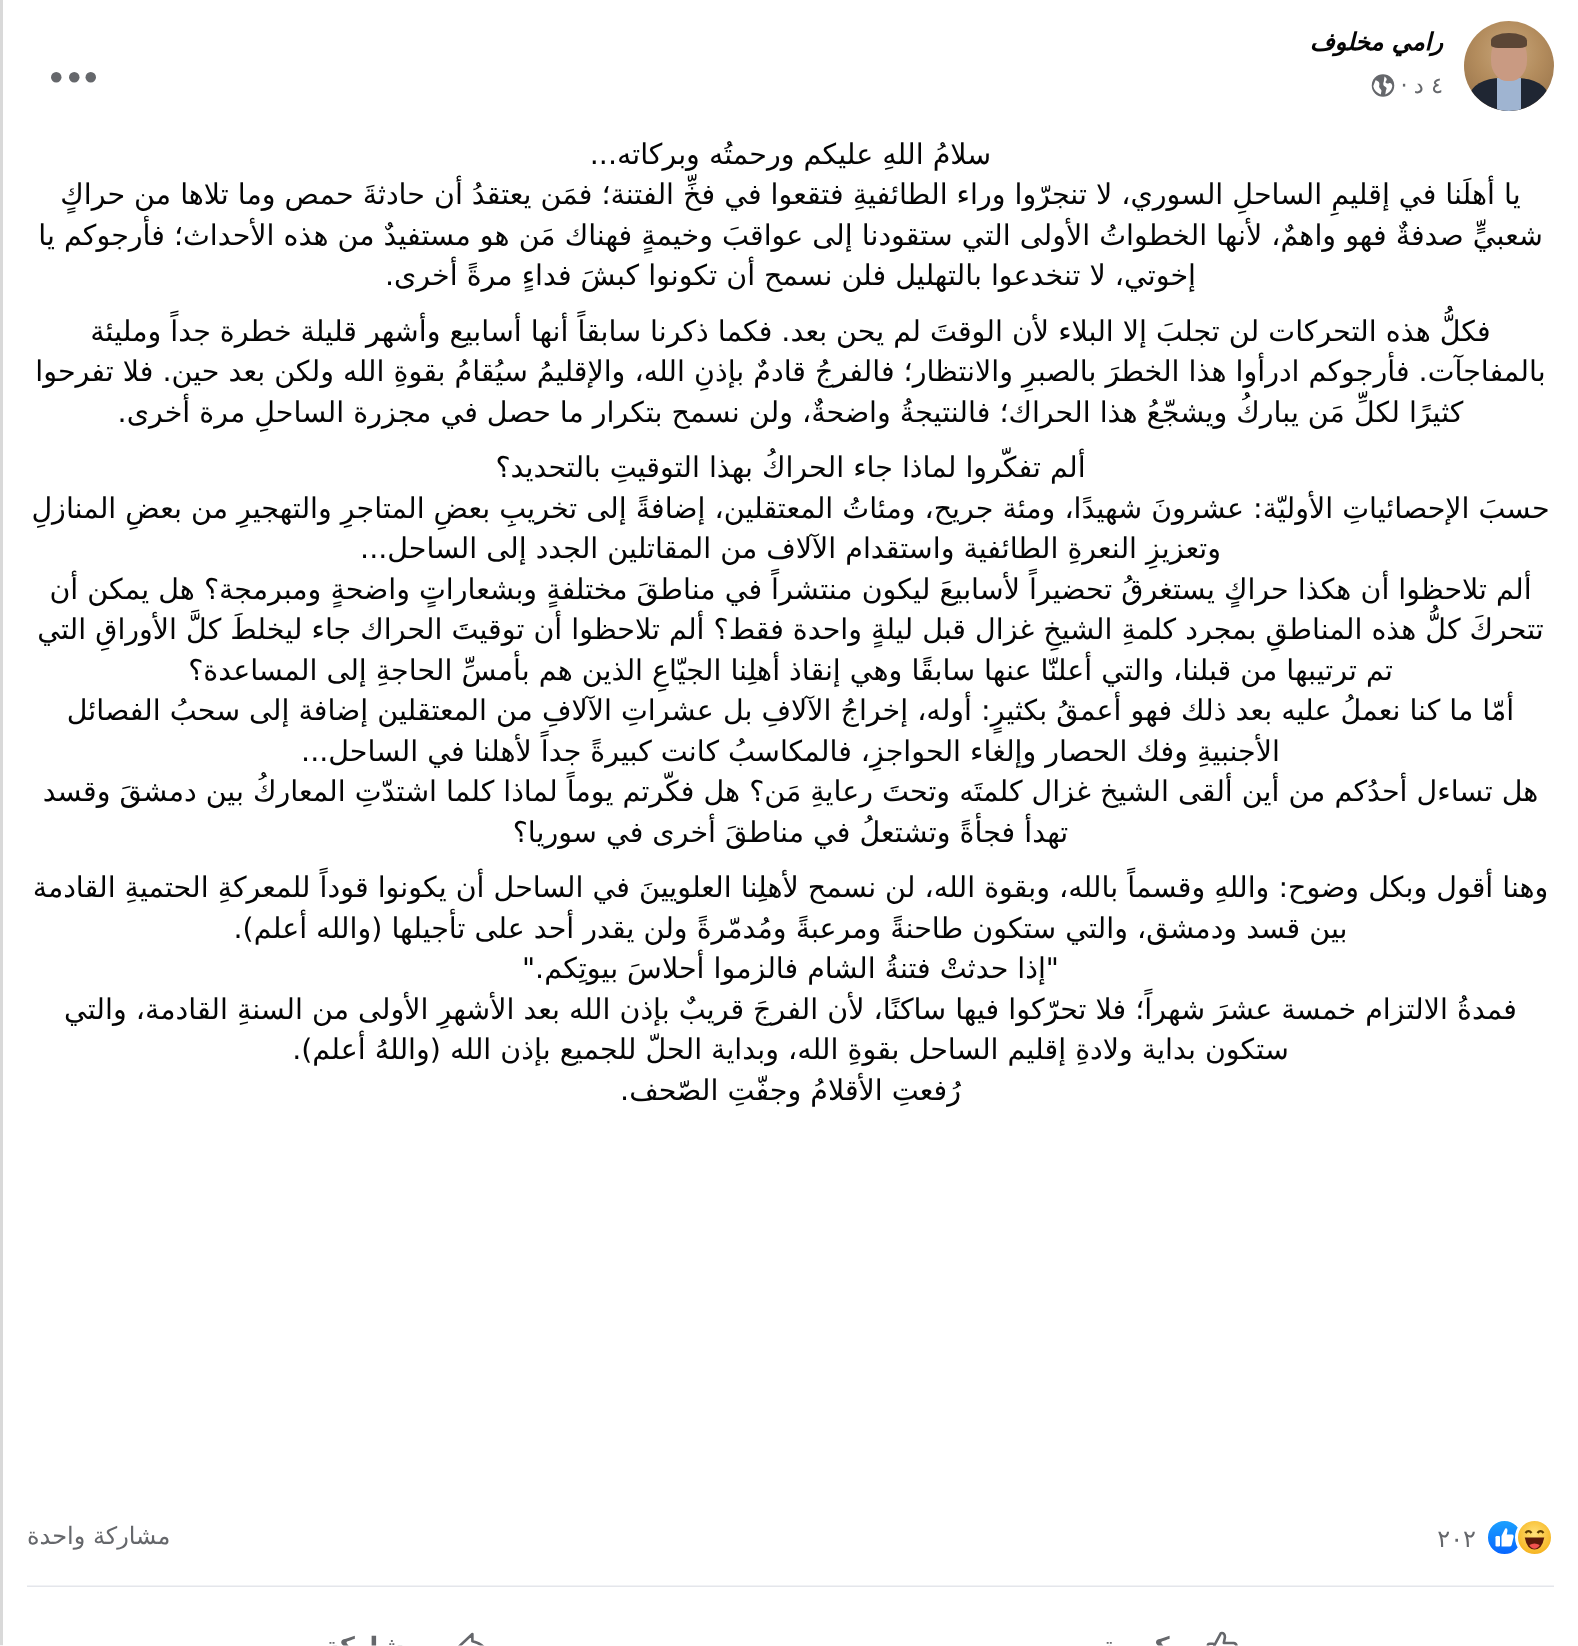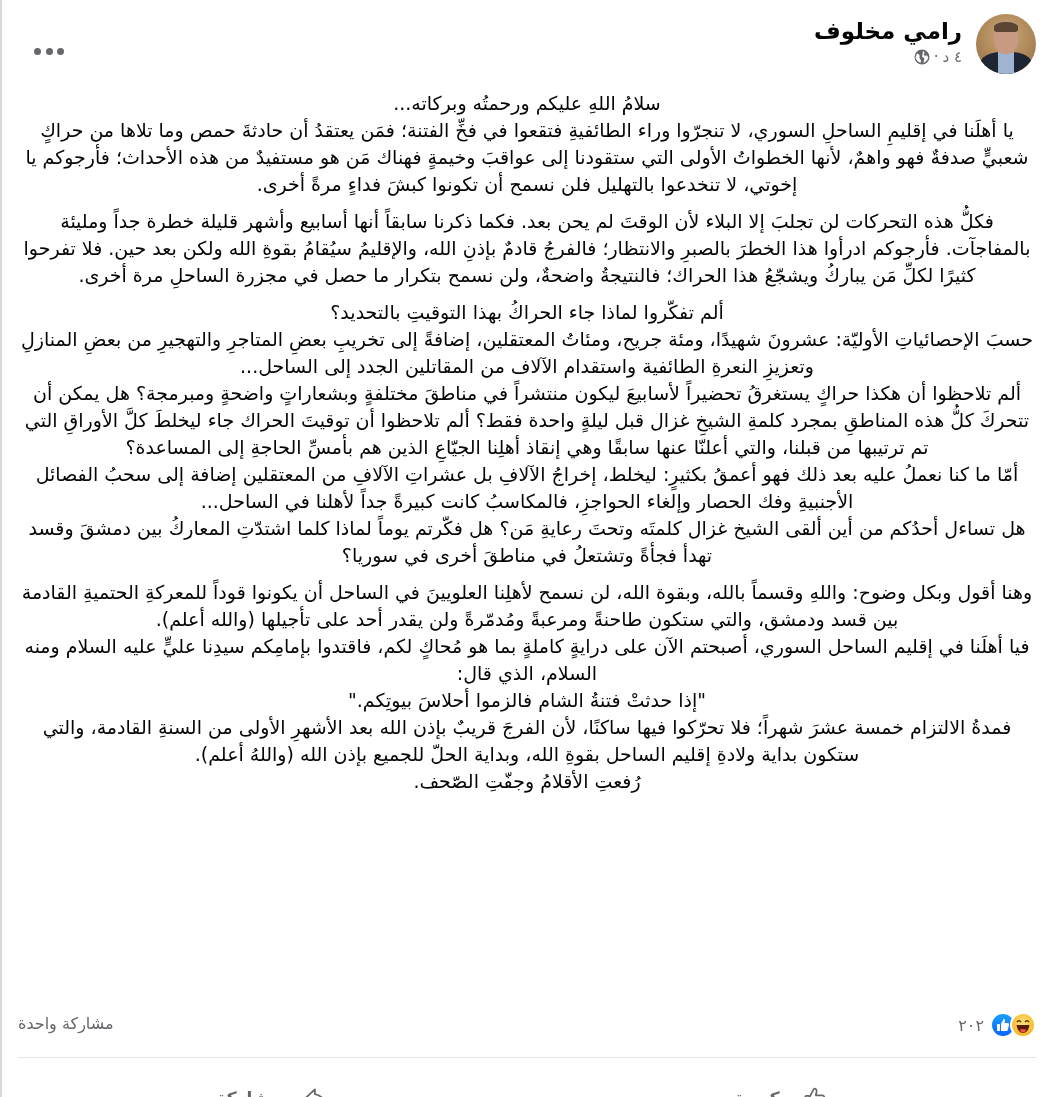--- a/index.html
+++ b/index.html
@@ -63,24 +63,25 @@
     }
     .avatar .shirt {
       position: absolute;
       left: 22px; top: 38px;
       width: 16px; height: 26px;
       background: #9fb4d1;
     }
     .author-name {
       position: absolute;
       right: 74px; top: 4px;
-      font-size: 23px;
+      font-size: 16px;
       font-weight: bold;
       color: #050505;
       white-space: nowrap;
+      font-style: italic;
     }
     .meta {
       position: absolute;
       right: 74px; top: 34px;
       display: flex;
       align-items: center;
       gap: 4px;
       font-size: 15px;
       color: #65676b;
       white-space: nowrap;
@@ -217,26 +218,25 @@
       <p>سلامُ اللهِ عليكم ورحمتُه وبركاته...</p>
       <p>يا أهلَنا في إقليمِ الساحلِ السوري، لا تنجرّوا وراء الطائفيةِ فتقعوا في فخِّ الفتنة؛ فمَن يعتقدُ أن حادثةَ حمص وما تلاها من حراكٍ شعبيٍّ صدفةٌ فهو واهمٌ، لأنها الخطواتُ الأولى التي ستقودنا إلى عواقبَ وخيمةٍ فهناك مَن هو مستفيدٌ من هذه الأحداث؛ فأرجوكم يا إخوتي، لا تنخدعوا بالتهليل فلن نسمح أن تكونوا كبشَ فداءٍ مرةً أخرى.</p>
     </div>
     <div class="para">
       <p>فكلُّ هذه التحركات لن تجلبَ إلا البلاء لأن الوقتَ لم يحن بعد. فكما ذكرنا سابقاً أنها أسابيع وأشهر قليلة خطرة جداً ومليئة بالمفاجآت. فأرجوكم ادرأوا هذا الخطرَ بالصبرِ والانتظار؛ فالفرجُ قادمٌ بإذنِ الله، والإقليمُ سيُقامُ بقوةِ الله ولكن بعد حين. فلا تفرحوا كثيرًا لكلِّ مَن يباركُ ويشجّعُ هذا الحراك؛ فالنتيجةُ واضحةٌ، ولن نسمح بتكرار ما حصل في مجزرة الساحلِ مرة أخرى.</p>
     </div>
     <div class="para">
       <p>ألم تفكّروا لماذا جاء الحراكُ بهذا التوقيتِ بالتحديد؟</p>
       <p>حسبَ الإحصائياتِ الأوليّة: عشرونَ شهيدًا، ومئة جريح، ومئاتُ المعتقلين، إضافةً إلى تخريبِ بعضِ المتاجرِ والتهجيرِ من بعضِ المنازلِ وتعزيزِ النعرةِ الطائفية واستقدام الآلاف من المقاتلين الجدد إلى الساحل...</p>
       <p>ألم تلاحظوا أن هكذا حراكٍ يستغرقُ تحضيراً لأسابيعَ ليكون منتشراً في مناطقَ مختلفةٍ وبشعاراتٍ واضحةٍ ومبرمجة؟ هل يمكن أن تتحركَ كلُّ هذه المناطقِ بمجرد كلمةِ الشيخِ غزال قبل ليلةٍ واحدة فقط؟ ألم تلاحظوا أن توقيتَ الحراك جاء ليخلطَ كلَّ الأوراقِ التي تم ترتيبها من قبلنا، والتي أعلنّا عنها سابقًا وهي إنقاذ أهلِنا الجيّاعِ الذين هم بأمسِّ الحاجةِ إلى المساعدة؟</p>
-      <p>أمّا ما كنا نعملُ عليه بعد ذلك فهو أعمقُ بكثيرٍ: ليخلط، إخراجُ الآلافِ بل عشراتِ الآلافِ من المعتقلين إضافة إلى سحبُ الفصائل الأجنبيةِ وفك الحصار وإلغاء الحواجزِ، فالمكاسبُ كانت كبيرةً جداً لأهلنا في الساحل...</p>
+      <p>أمّا ما كنا نعملُ عليه بعد ذلك فهو أعمقُ بكثيرٍ: أوله، إخراجُ الآلافِ بل عشراتِ الآلافِ من المعتقلين إضافة إلى سحبُ الفصائل الأجنبيةِ وفك الحصار وإلغاء الحواجزِ، فالمكاسبُ كانت كبيرةً جداً لأهلنا في الساحل...</p>
       <p>هل تساءل أحدُكم من أين ألقى الشيخ غزال كلمتَه وتحتَ رعايةِ مَن؟ هل فكّرتم يوماً لماذا كلما اشتدّتِ المعاركُ بين دمشقَ وقسد تهدأ فجأةً وتشتعلُ في مناطقَ أخرى في سوريا؟</p>
     </div>
     <div class="para">
       <p>وهنا أقول وبكل وضوح: واللهِ وقسماً بالله، وبقوة الله، لن نسمح لأهلِنا العلويينَ في الساحل أن يكونوا قوداً للمعركةِ الحتميةِ القادمة بين قسد ودمشق، والتي ستكون طاحنةً ومرعبةً ومُدمّرةً ولن يقدر أحد على تأجيلها (والله أعلم).</p>
-      <p>فيا أهلَنا في إقليم الساحل السوري، أصبحتم الآن على درايةٍ كاملةٍ بما هو مُحاكٍ لكم، فاقتدوا بإمامِكم سيدِنا عليٍّ عليه السلام ومنه السلام، الذي قال:</p>
       <p>"إذا حدثتْ فتنةُ الشام فالزموا أحلاسَ بيوتِكم."</p>
       <p>فمدةُ الالتزام خمسة عشرَ شهراً؛ فلا تحرّكوا فيها ساكنًا، لأن الفرجَ قريبٌ بإذن الله بعد الأشهرِ الأولى من السنةِ القادمة، والتي ستكون بداية ولادةِ إقليم الساحل بقوةِ الله، وبداية الحلّ للجميع بإذن الله (واللهُ أعلم).</p>
       <p>رُفعتِ الأقلامُ وجفّتِ الصّحف.</p>
     </div>
   </div>
 
   <div class="reactions">
     <div class="reaction-group">
       <span class="react-icon react-haha">
         <svg viewBox="0 0 22 22" width="22" height="22" style="position:absolute;left:0;top:0">

